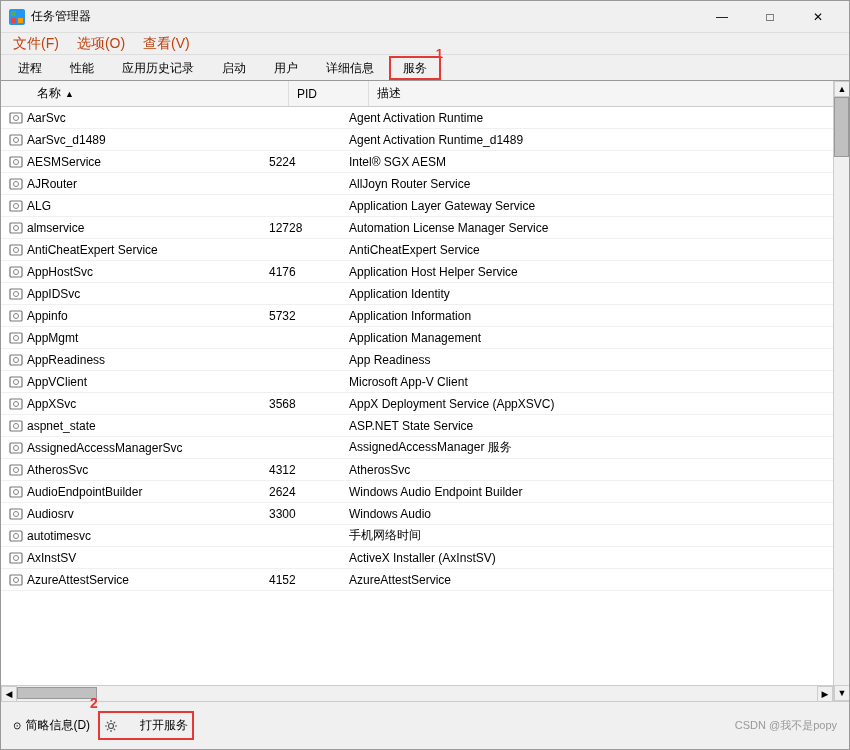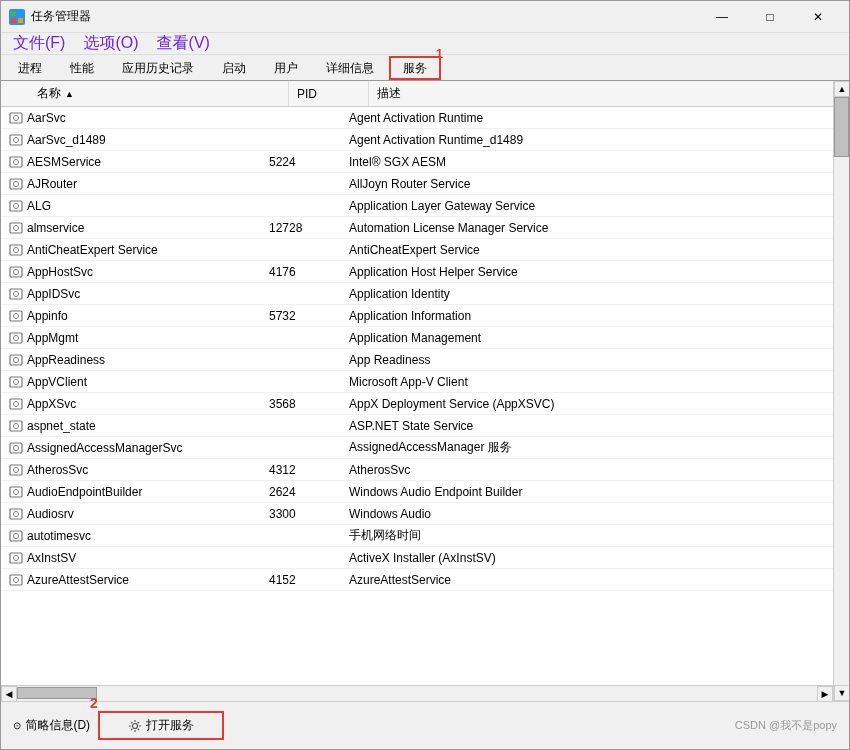--- a/index.html
+++ b/index.html
@@ -66,22 +66,22 @@
       display: flex;
       align-items: center;
       padding: 0 4px;
       gap: 2px;
       border-bottom: 1px solid #ddd;
       background: #f0f0f0;
     }
     .menu-item {
       padding: 2px 8px;
       cursor: pointer;
-      color: #6d28d9;
-      font-size: 16px;
+      color: #c2410c;
+      font-size: 14px;
     }
     .tab-bar {
       height: 26px;
       display: flex;
       align-items: flex-end;
       padding: 0 4px;
       background: #f0f0f0;
       border-bottom: 1px solid #999;
       gap: 2px;
     }
@@ -218,23 +218,23 @@
       cursor: pointer;
       font-size: 12px;
       color: #000;
     }
     .summary-arrow {
       font-size: 10px;
     }
     .open-services-btn {
       display: flex;
       align-items: center;
-      gap: 4px;
+      gap: 22px;
       border: 2px solid #e53935;
-      padding: 4px 28px;
+      padding: 4px 4px;
       cursor: pointer;
       font-size: 12px;
       background: transparent;
       color: #000;
     }
     .watermark {
       font-size: 11px;
       color: #999;
     }
     .scrollbar-arrow {

